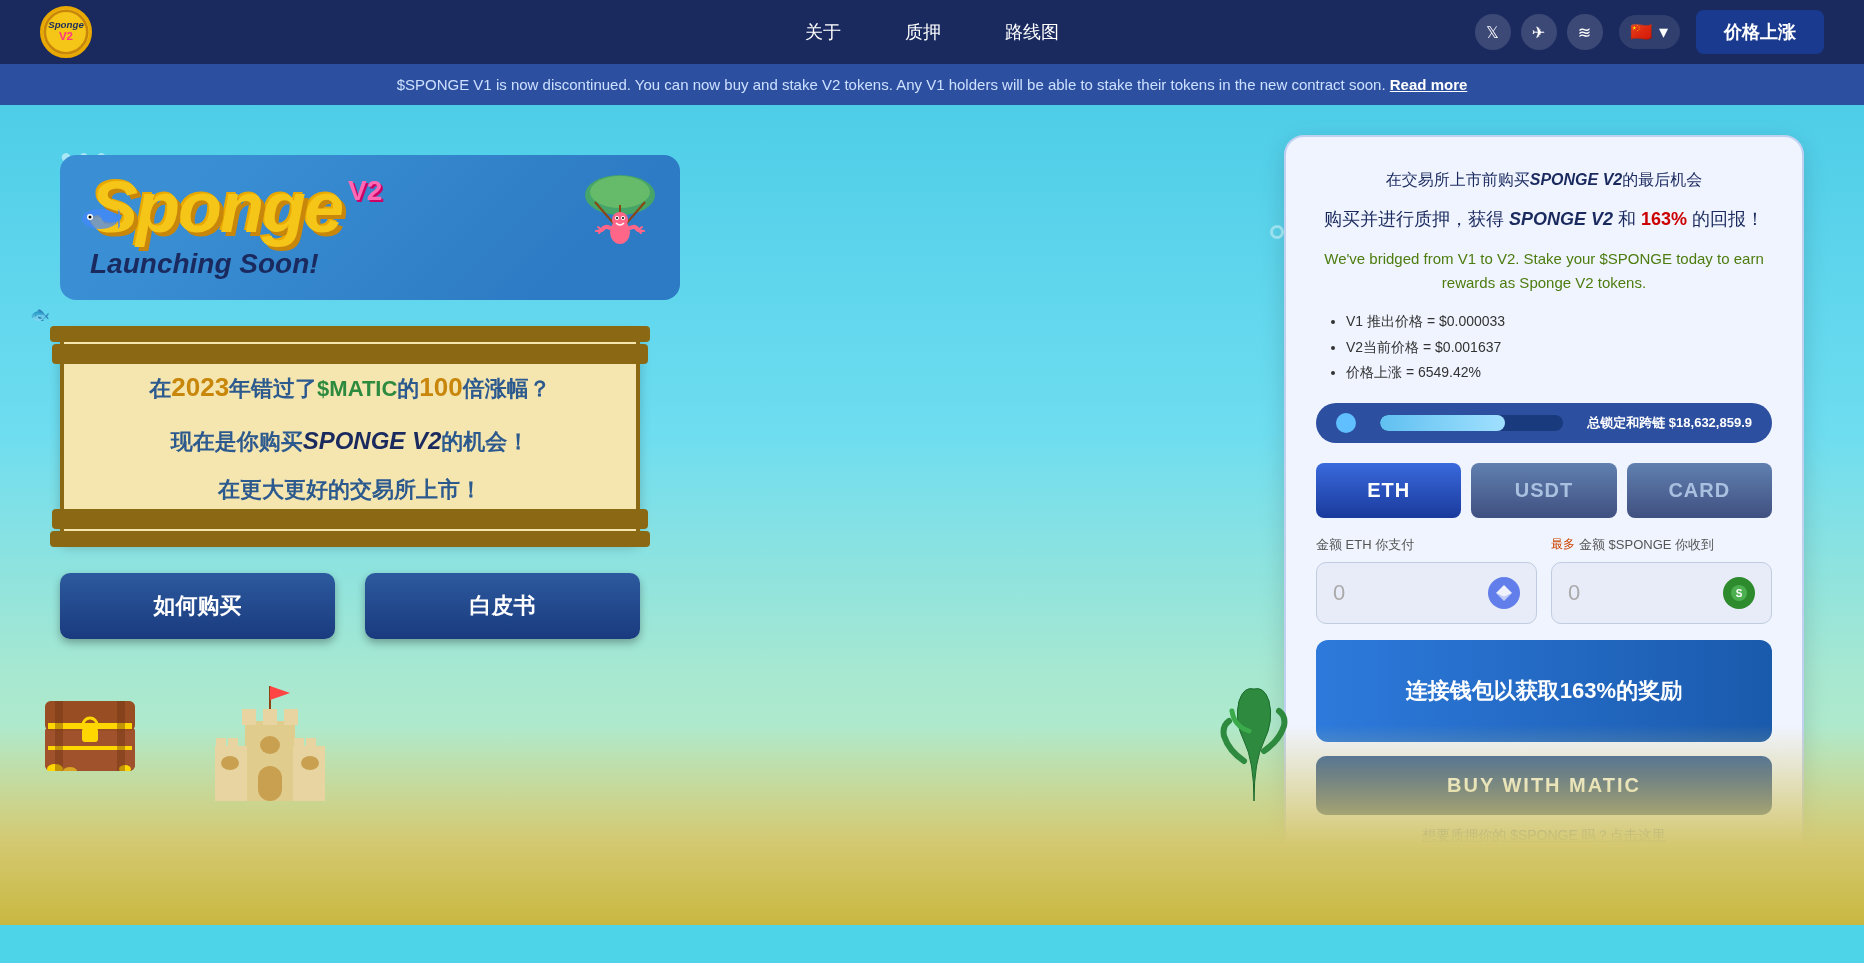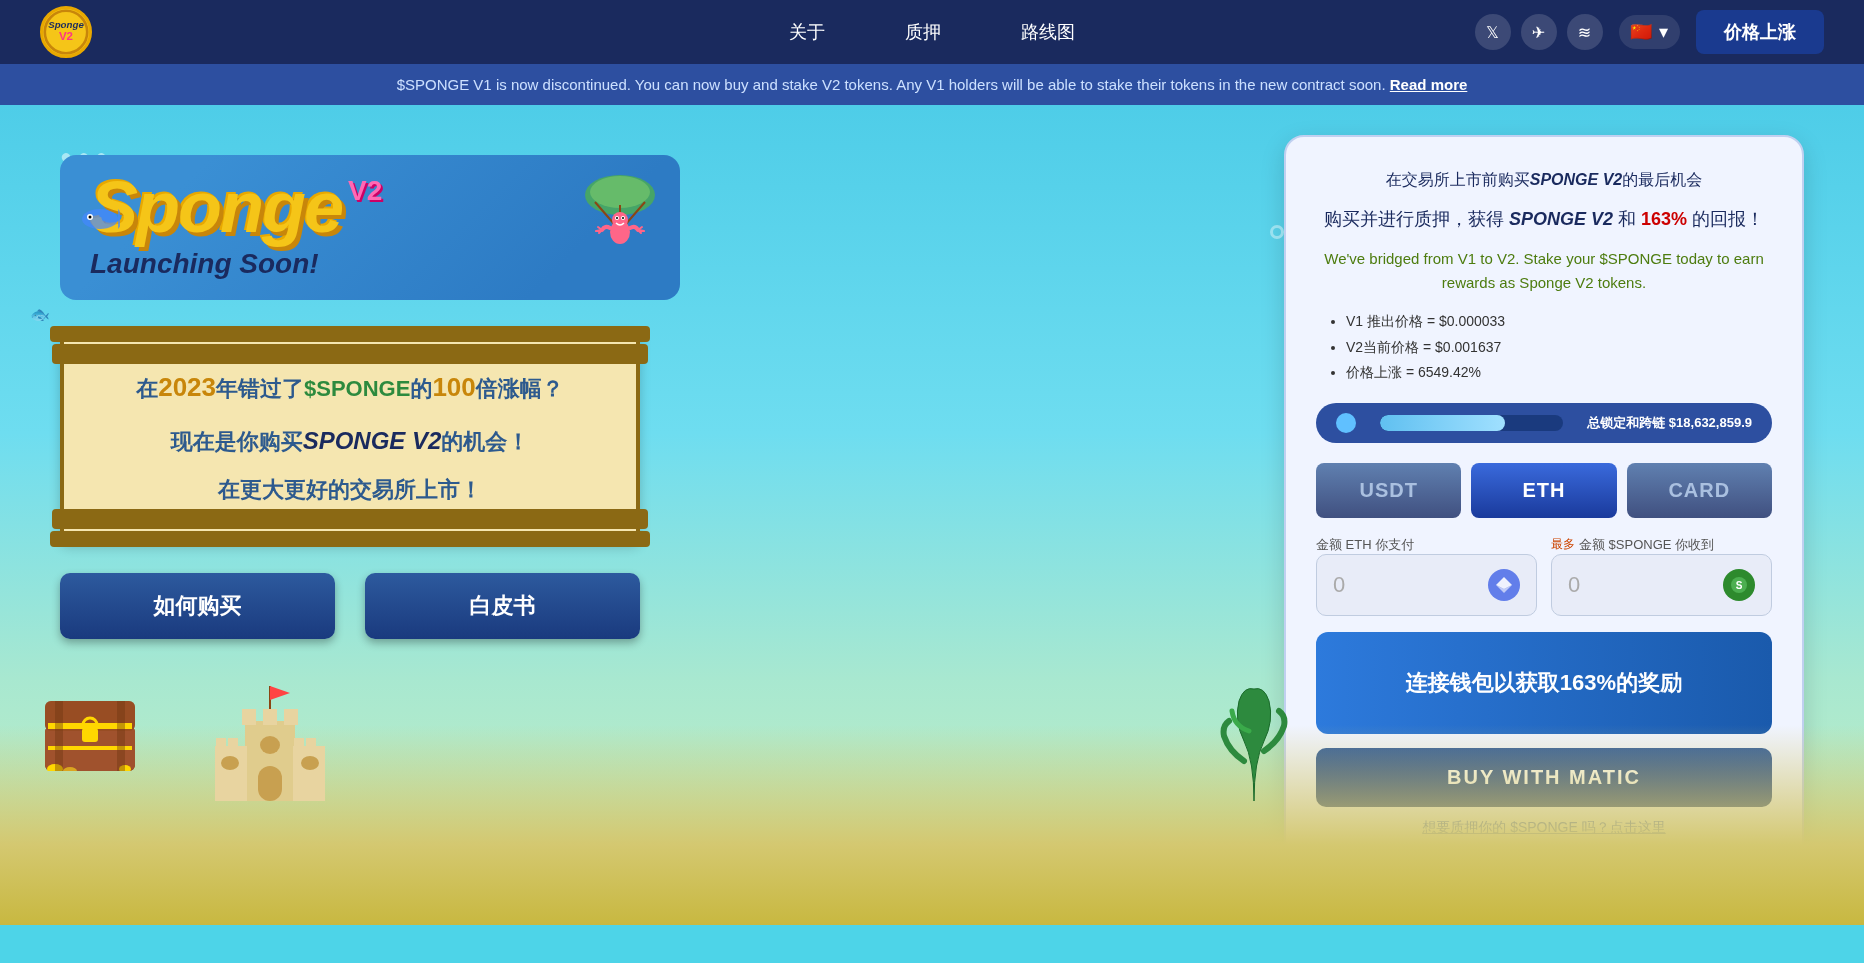--- a/index.html
+++ b/index.html
@@ -37,21 +37,21 @@
       align-items: center;
       justify-content: center;
       font-weight: 900;
       font-size: 10px;
       color: #1a2a5e;
       text-align: center;
       line-height: 1.1;
     }
     .nav-links {
       display: flex;
-      gap: 80px;
+      gap: 64px;
       align-items: flex-start;
       position: absolute;
       left: 50%;
       transform: translateX(-50%);
     }
     .nav-link {
       color: #ffffff;
       font-size: 18px;
       text-decoration: none;
       cursor: pointer;
@@ -338,21 +338,21 @@
       display: flex;
       gap: 14px;
       margin-bottom: 16px;
     }
     .input-group {
       flex: 1;
     }
     .input-label {
       font-size: 13px;
       color: #555;
-      margin-bottom: 0;
+      margin-bottom: 8px;
       display: flex;
       align-items: center;
       gap: 4px;
     }
     .input-label .label-max {
       color: #cc4400;
       font-size: 12px;
     }
     .amount-input {
       width: 100%;
@@ -516,21 +516,21 @@
     </div>
 
     <div class="parchment-box">
 
       <div style="position:absolute;top:-8px;left:-14px;right:-14px;height:16px;background:#8b6914;border-radius:4px;z-index:2;"></div>
 
       <div style="position:absolute;bottom:-8px;left:-14px;right:-14px;height:16px;background:#8b6914;border-radius:4px;z-index:2;"></div>
 
       <div class="parchment-text">
         <div>
-          在<span class="highlight">2023</span>年错过了<span style="color:#2d8a3e;font-weight:900;">$SPONGE</span>的<span class="highlight">100</span>倍涨幅？
+          在<span class="highlight">2023</span>年错过了<span style="color:#2d8a3e;font-weight:900;">$MATIC</span>的<span class="highlight">100</span>倍涨幅？
         </div>
         <div style="margin-top:8px;">
           现在是你购买<span class="brand">SPONGE V2</span>的机会！
         </div>
         <div style="margin-top:8px;">
           在更大更好的交易所上市！
         </div>
       </div>
     </div>
 
@@ -634,22 +634,22 @@
     <div class="progress-container">
       <div style="width:20px;height:20px;background:#60c0ff;border-radius:50%;flex-shrink:0;"></div>
       <div class="progress-track">
         <div class="progress-fill"></div>
       </div>
       <span class="progress-text">总锁定和跨链 $18,632,859.9</span>
     </div>
 
     
     <div class="payment-tabs">
+      <button class="payment-tab active">ETH</button>
       <button class="payment-tab inactive">USDT</button>
-      <button class="payment-tab active">ETH</button>
       <button class="payment-tab inactive">CARD</button>
     </div>
 
     
     <div class="input-row">
       <div class="input-group">
         <div class="input-label">
           <span>金额 ETH 你支付</span>
         </div>
         <div class="amount-input">

